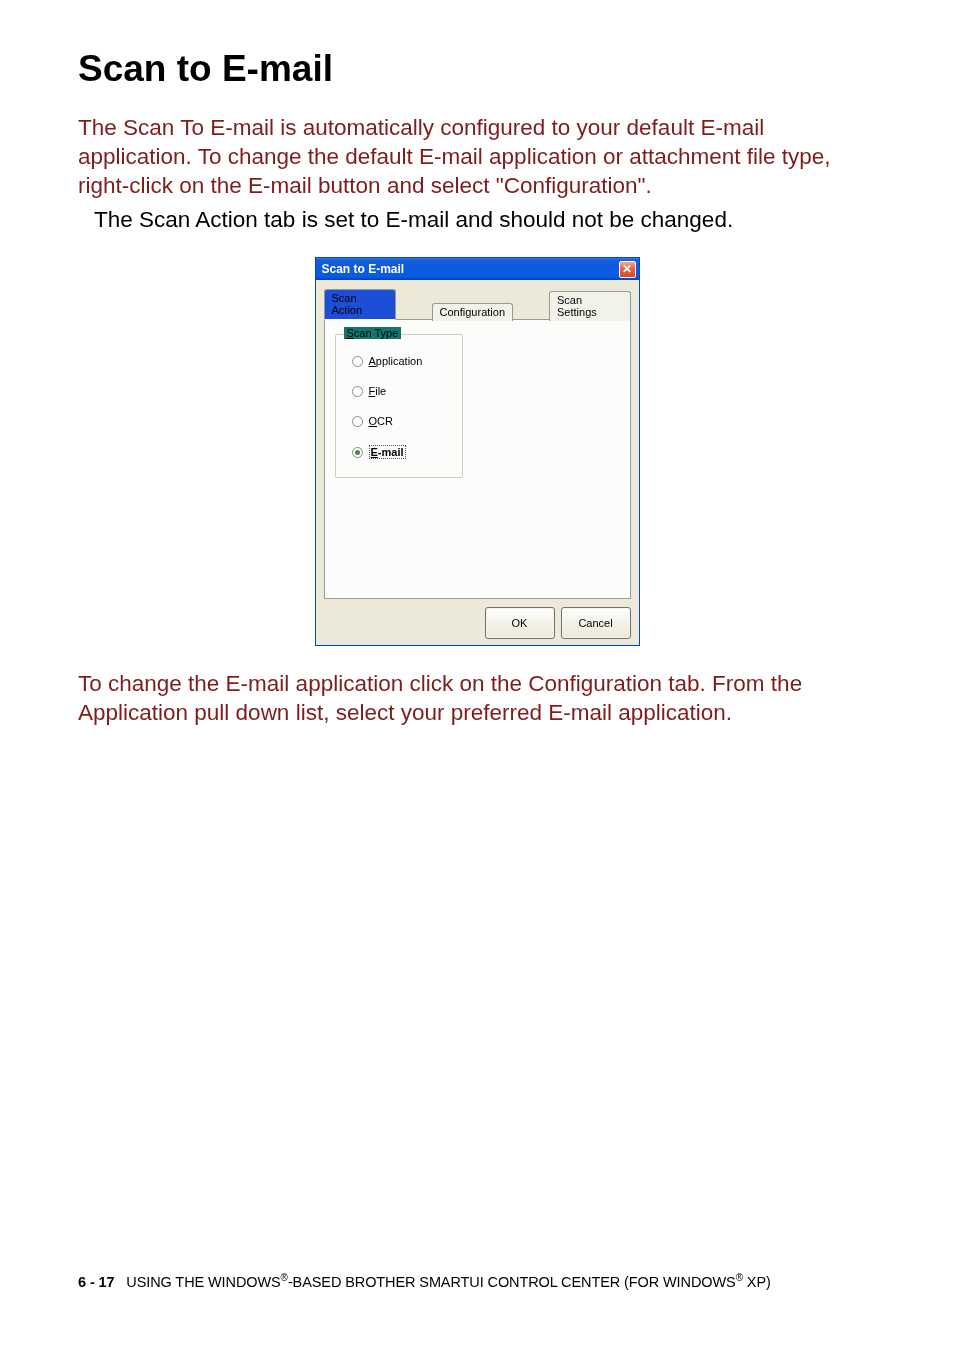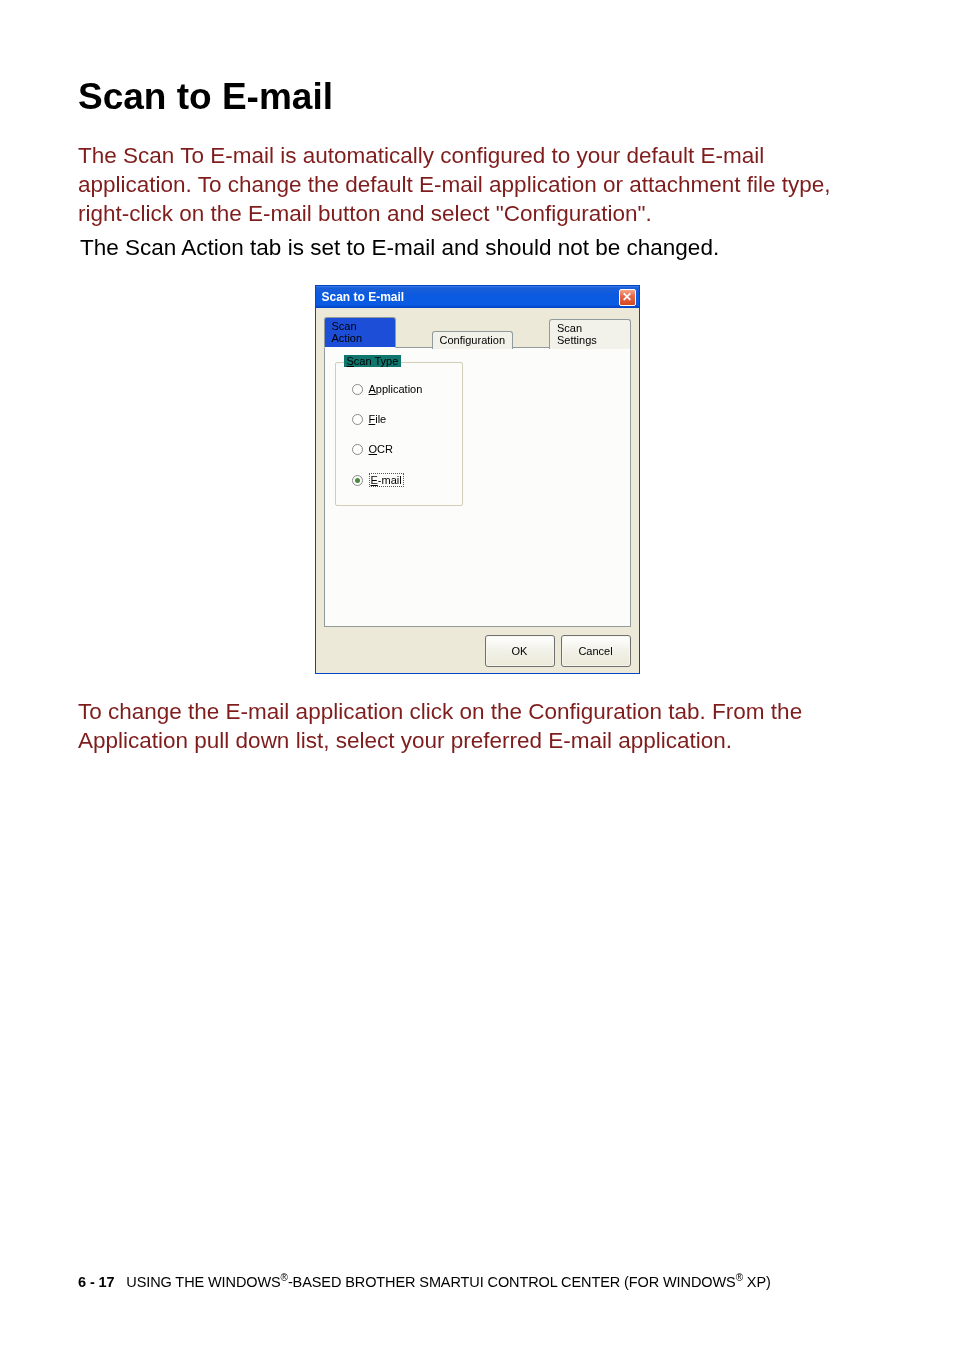--- a/index.html
+++ b/index.html
@@ -6,41 +6,41 @@
   body {
     margin: 0;
     padding: 0;
     background: #fff;
     font-family: Arial, Helvetica, sans-serif;
     width: 954px;
     height: 1352px;
     position: relative;
   }
   .page {
-    padding: 76px 78px 0 78px;
+    padding: 48px 78px 0 78px;
   }
   .heading {
     font-size: 37px;
     font-weight: bold;
     color: #000;
     margin: 0 0 24px 0;
     font-family: Arial, Helvetica, sans-serif;
   }
   .para {
     font-size: 22.5px;
     line-height: 1.28;
     color: #7f1d1d;
     margin: 0 0 6px 0;
     font-family: Arial, Helvetica, sans-serif;
   }
   .para2 {
     font-size: 22.5px;
     line-height: 1.28;
     color: #000;
-    margin: 0 0 22px 2px;
+    margin: 0 0 22px 16px;
   }
   .dialog-wrap {
     display: flex;
     justify-content: center;
     margin: 10px 0 24px 0;
   }
   .dialog {
     width: 325px;
     border: 1px solid #0046c8;
     background: #ece9d8;
@@ -132,21 +132,21 @@
     font-size: 11px;
     color: #000;
   }
   .groupbox-label .ul { text-decoration: underline; }
   .radio-row {
     display: flex;
     align-items: center;
     margin: 6px 0 18px 6px;
     font-size: 11px;
   }
-  .radio-row:last-child { margin-bottom: 6px; }
+  .radio-row:last-child { margin-bottom: 6px; font-weight: bold; }
   .radio-dot {
     width: 11px;
     height: 11px;
     border: 1px solid #8a8a8a;
     border-radius: 50%;
     background: #fff;
     margin-right: 6px;
     display: flex;
     align-items: center;
     justify-content: center;

